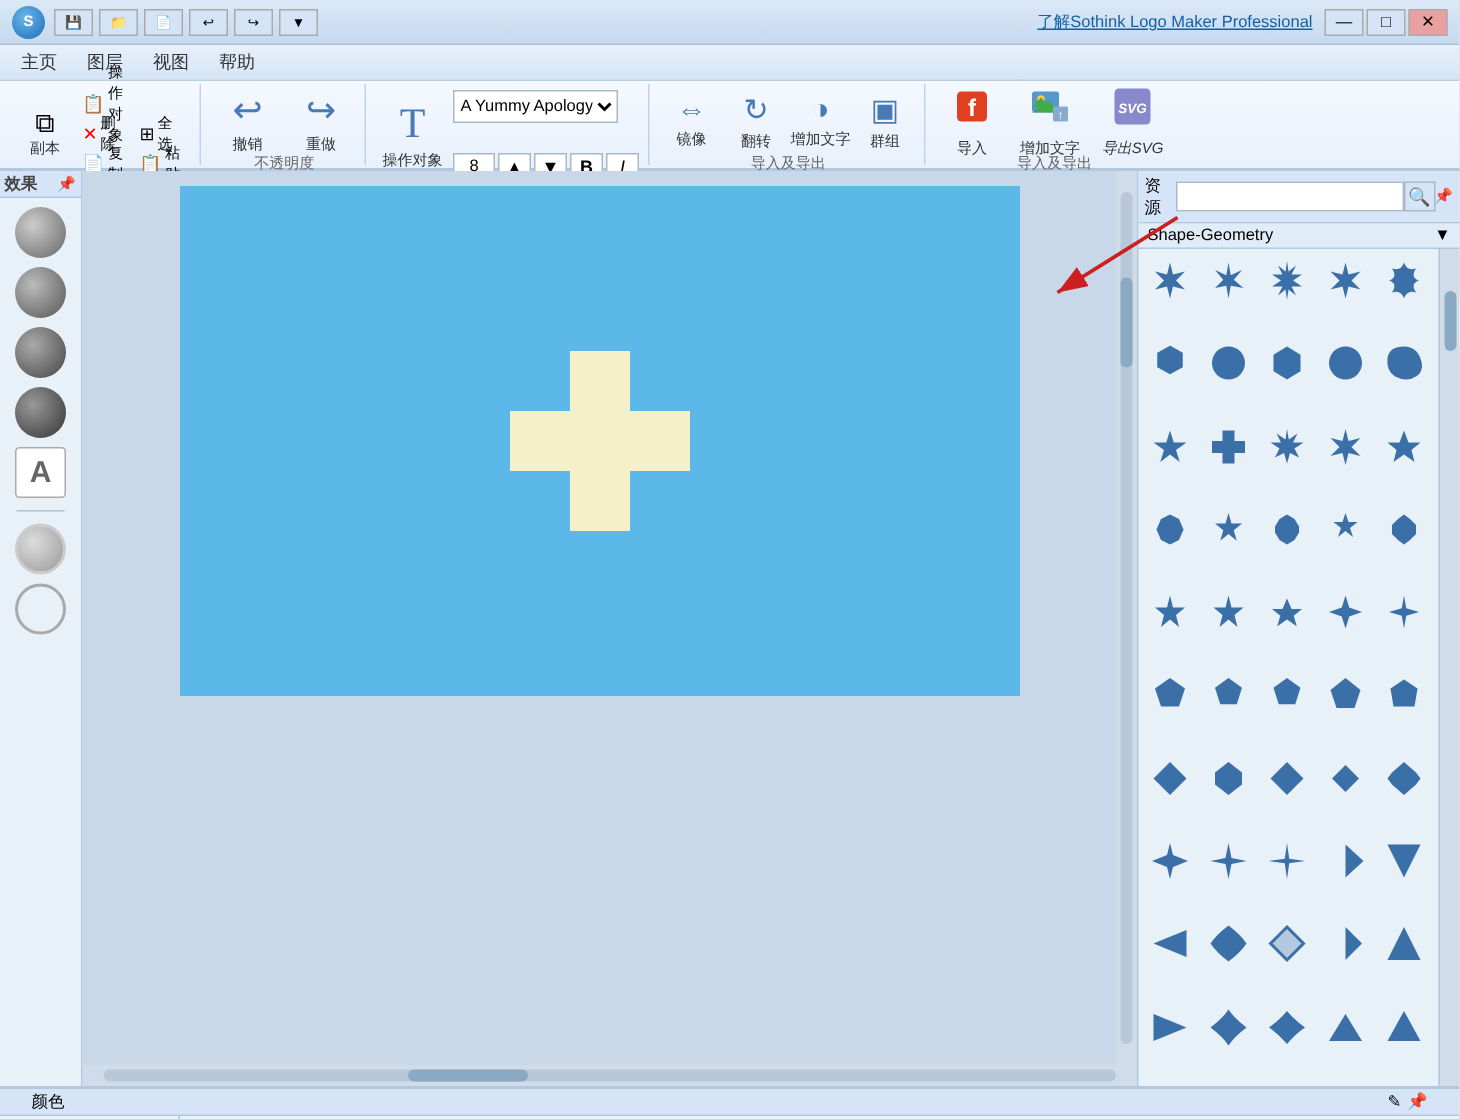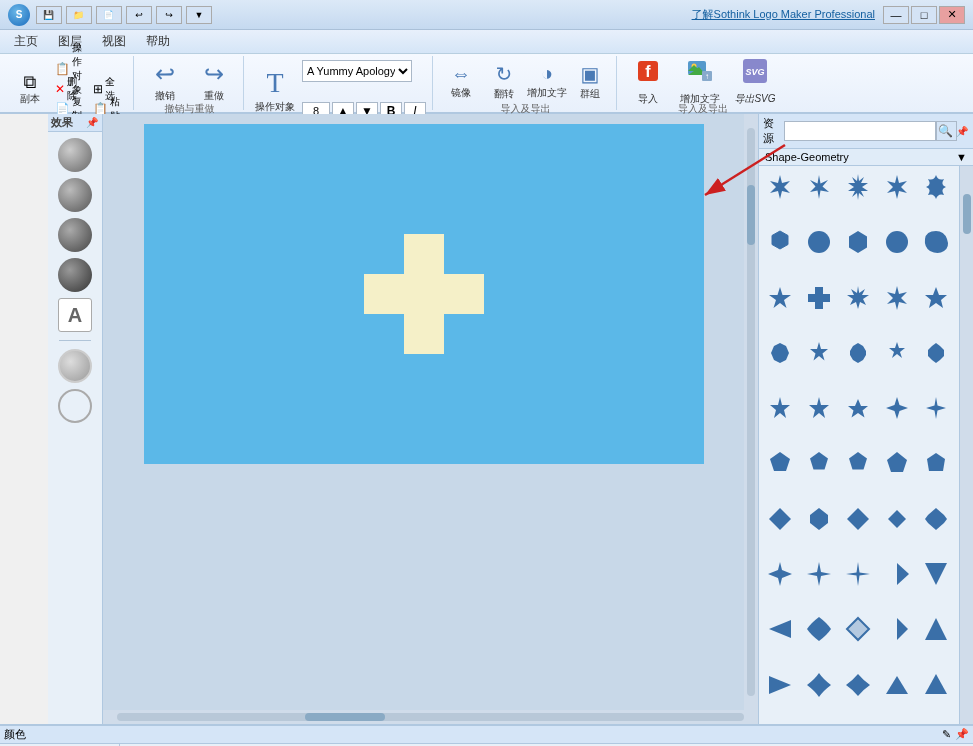--- a/index.html
+++ b/index.html
@@ -63,21 +63,20 @@
     .font-select { width: 110px; height: 22px; font-size: 11px; border: 1px solid #aab8c8; background: white; }
     .size-input { width: 28px; height: 18px; font-size: 11px; border: 1px solid #aab8c8; background: white; text-align: center; }
     .font-controls { display: flex; flex-direction: column; gap: 20px; }
     .font-row { display: flex; align-items: center; gap: 2px; }
     .font-btn { width: 22px; height: 18px; border: 1px solid #aab8c8; background: white; font-size: 12px; cursor: pointer; display: flex; align-items: center; justify-content: center; }
 
     
     #main-area {
       display: flex;
       height: calc(746px - 30px - 24px - 60px - 22px);
-      margin-left: 48px;
     }
     .tool-separator { width: 32px; height: 1px; background: #b0c4d8; margin: 2px 0; }
 
     
     #canvas-area {
       flex: 1;
       background: #c8d8e8;
       display: flex;
       flex-direction: column;
       overflow: hidden;
@@ -159,21 +158,21 @@
     
     #bottom-panel {
       height: 155px;
       background: #e8f0f8;
       border-top: 2px solid #b0c8e0;
       display: flex;
       flex-direction: column;
     }
     #bottom-header {
       display: flex; align-items: center; justify-content: space-between;
-      padding: 1px 4px;
+      padding: 1px 21px;
       background: #d5e5f7;
       border-bottom: 1px solid #b0c8e0;
       font-size: 11px;
     }
     #bottom-content { display: flex; flex: 1; overflow: hidden; }
     #color-swatches {
       width: 120px;
       padding: 4px;
       display: grid;
       grid-template-columns: repeat(6, 1fr);
@@ -316,21 +315,21 @@
     <div class="toolbar-top">
       <div class="tb-btn" style="width:46px;">
         <div style="font-size:24px;color:#4a7ab5;">↩</div>
         <div class="tb-btn-label">撤销</div>
       </div>
       <div class="tb-btn" style="width:46px;">
         <div style="font-size:24px;color:#4a7ab5;">↪</div>
         <div class="tb-btn-label">重做</div>
       </div>
     </div>
-    <div class="toolbar-group-label">撤销与重做</div>
+    <div class="toolbar-group-label">不透明度</div>
   </div>
 
   <div class="toolbar-group">
     <div class="toolbar-top" style="flex-direction:column;gap:3px;align-items:flex-start;">
       <div style="display:flex;align-items:center;gap:4px;">
         <div class="tb-btn" style="width:46px;height:42px;border:none;background:transparent;">
           <div style="font-size:28px;color:#4a7ab5;font-family:serif;">T</div>
           <div class="tb-btn-label">操作对象</div>
         </div>
         <div class="font-controls">

